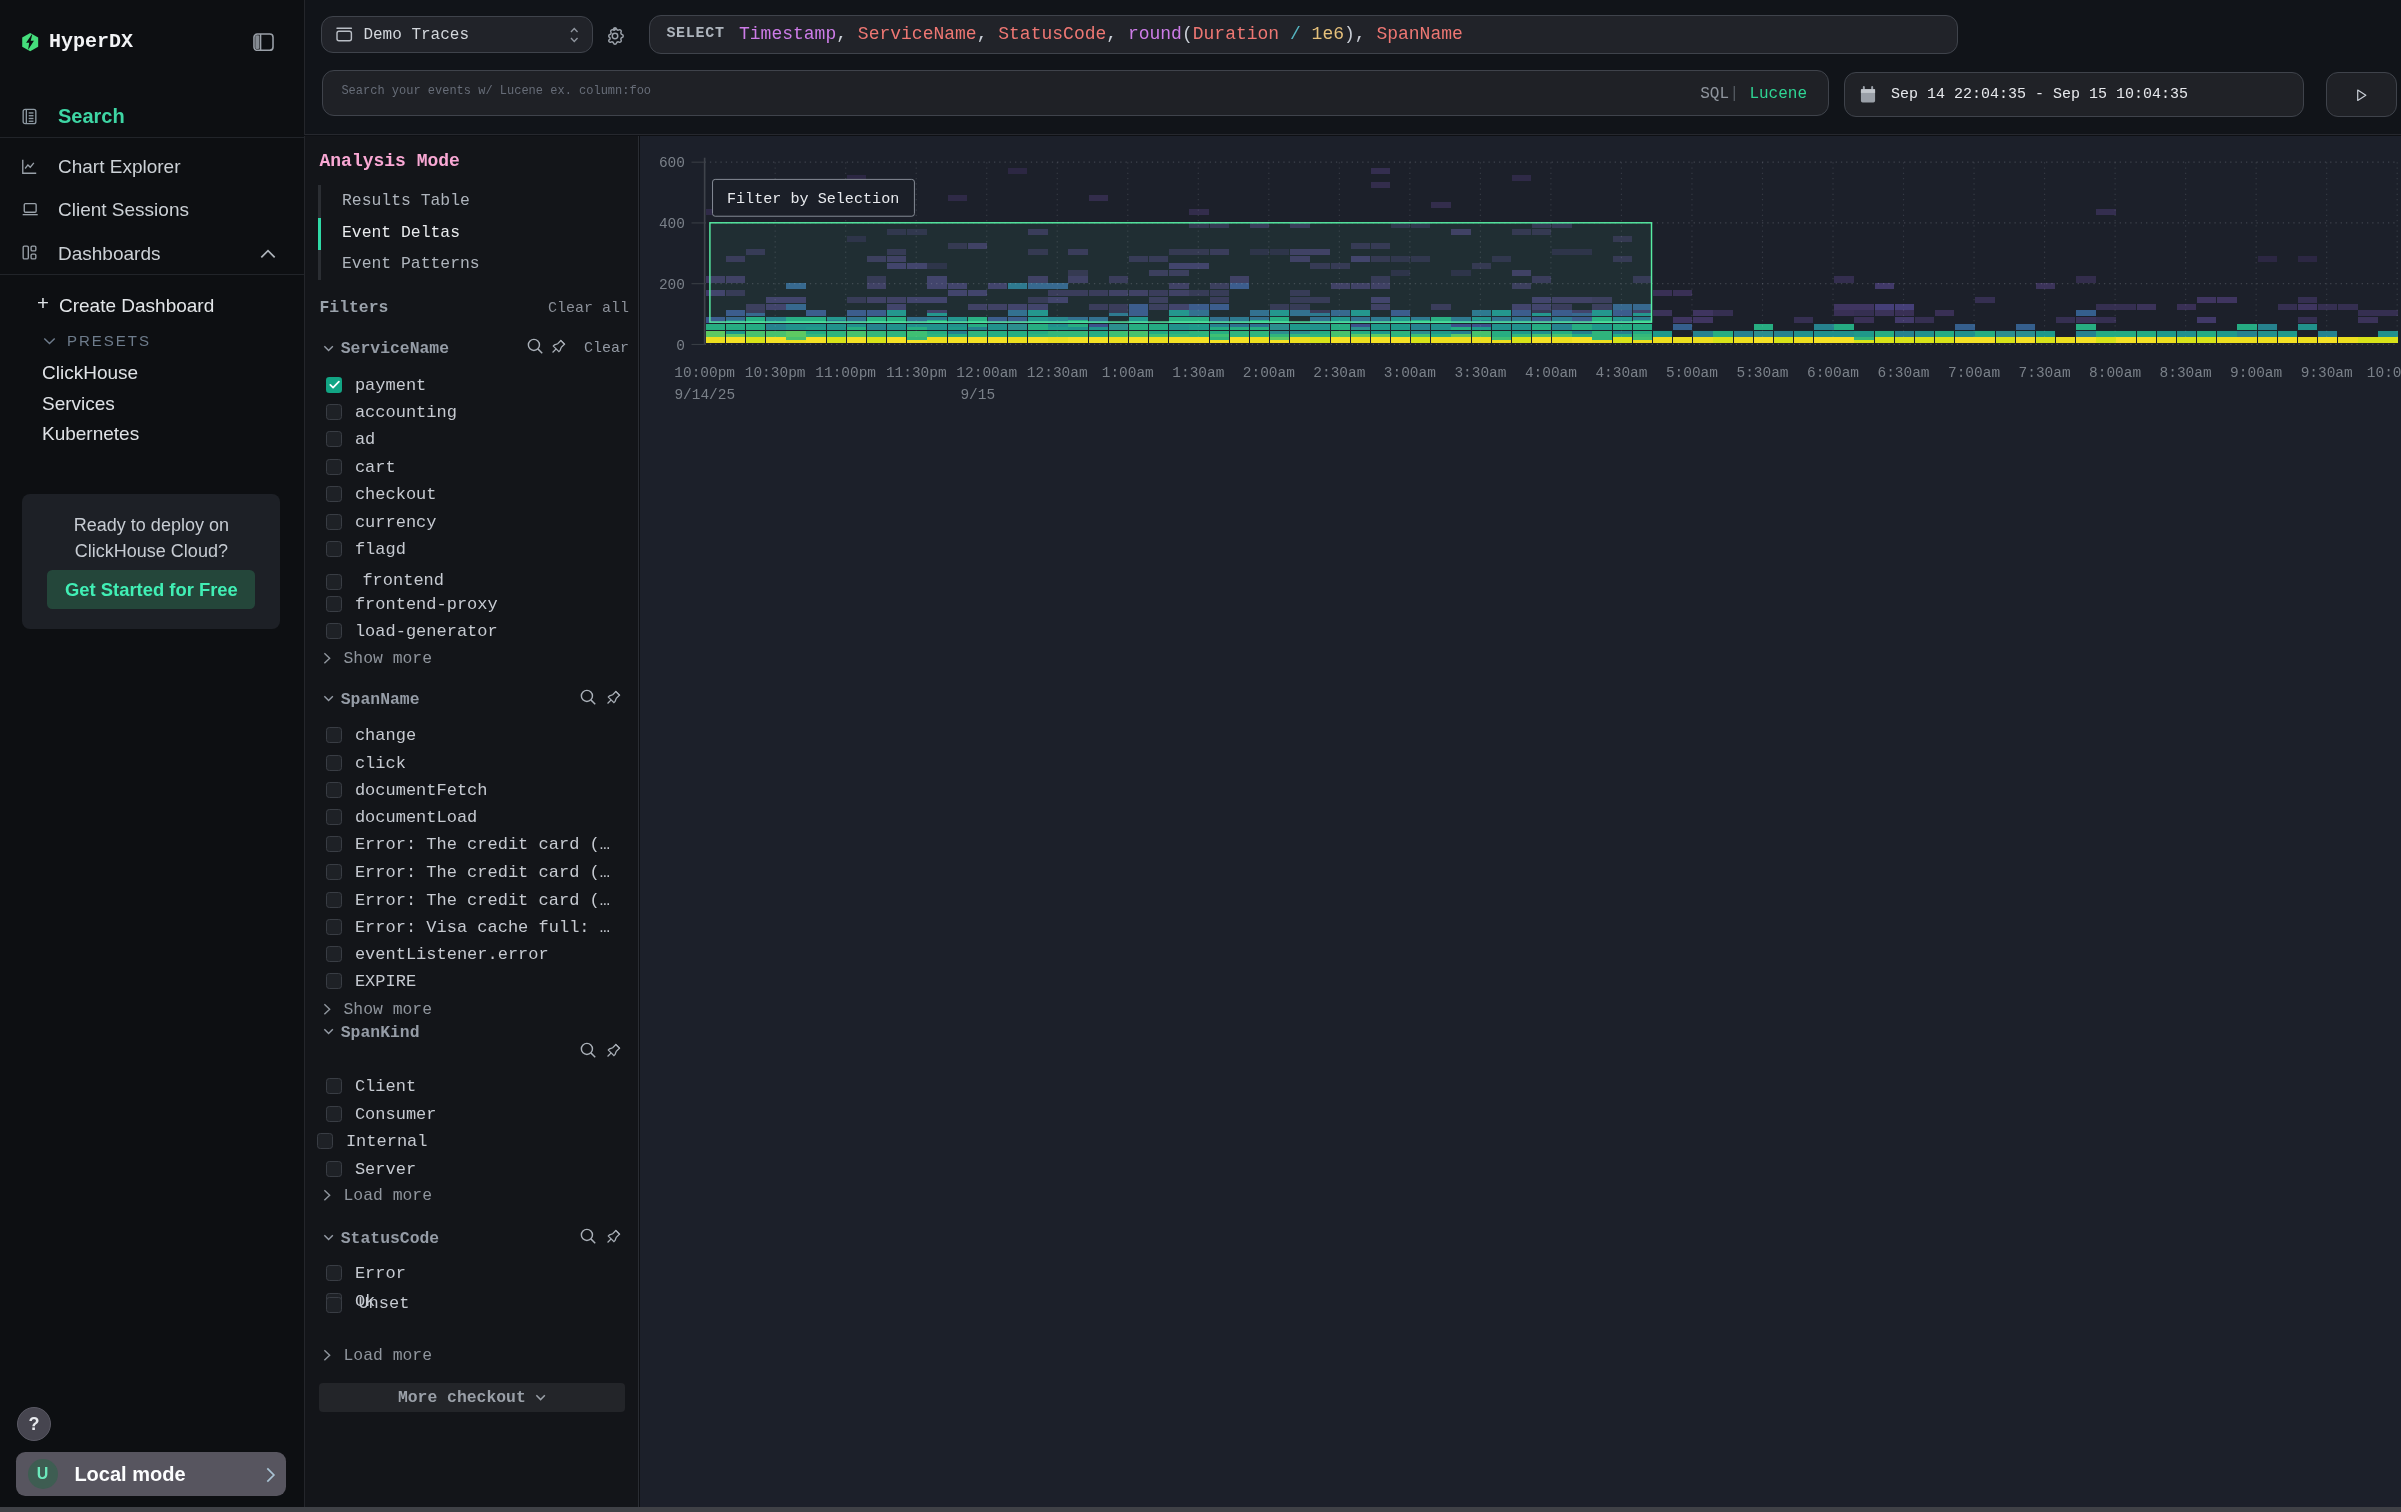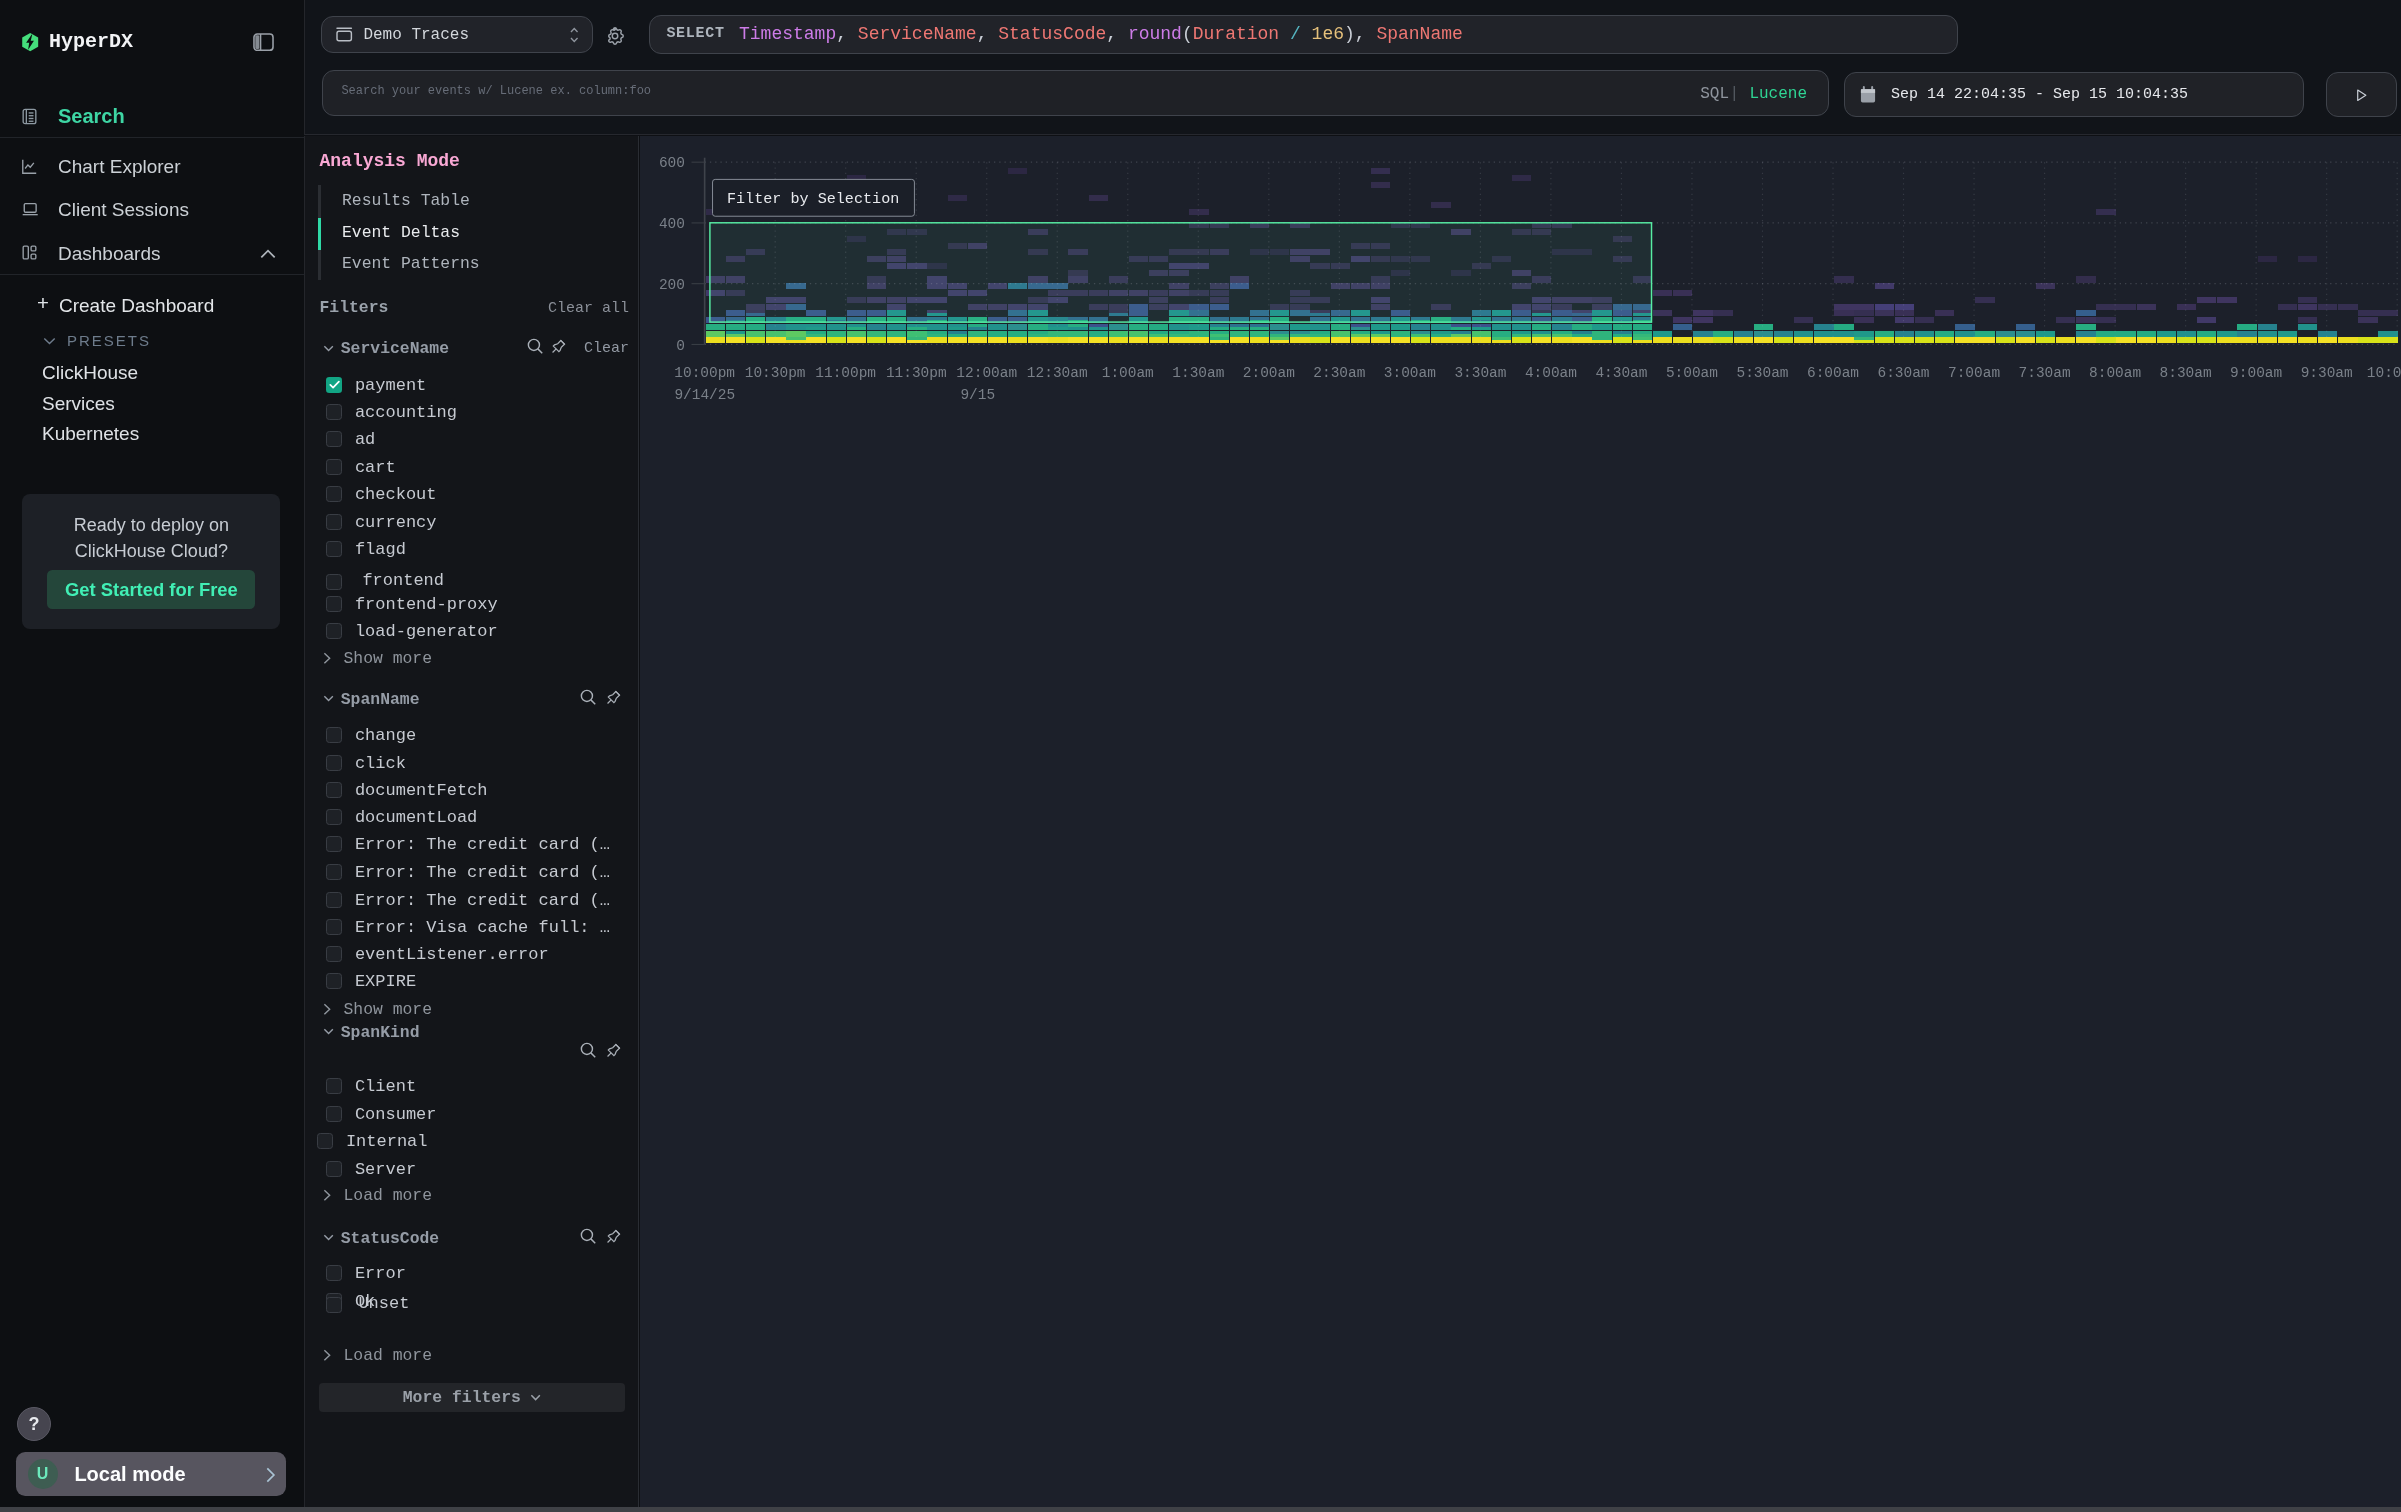--- a/index.html
+++ b/index.html
@@ -357,21 +357,21 @@
       <div class="cb" style="position:static;flex:none"></div>
       <span class="fitem" style="position:static">Unset</span>
     </div>
     <div class="abs" style="left:18px;top:1205px;height:28px;display:flex;align-items:center;gap:12.5px">
       <svg width="8" height="12.5" viewBox="0 0 12 19" fill="none" stroke="#8f959d" stroke-width="2.2">
         <path d="M2 2l8 7.5L2 17"></path>
       </svg>
       <span class="more" style="position:static">Load more</span>
     </div>
     <div class="abs" style="left:14px;top:1247px;width:306px;height:29px;background:#232529;border-radius:4px;display:flex;align-items:center;justify-content:center;gap:9.2px">
-      <span style="font-size:16.4px;font-weight:bold;color:#9aa0a8">More filters</span>
+      <span style="font-size:16.4px;font-weight:bold;color:#9aa0a8">More checkout</span>
       <svg width="11.2" height="7.2" viewBox="0 0 17 11" fill="none" stroke="#9aa0a8" stroke-width="2.4">
         <path d="M2 2 8.5 8.5 15 2"></path>
       </svg>
     </div>
   </div>
   <div class="abs" id="chart">
 <svg class="abs" style="left:0;top:0" width="1762" height="1371" viewBox="0 0 2679 2085">
 <style>.ax{font-family:"Liberation Mono",monospace;font-size:22px;fill:#7a8089}</style>
 <g shape-rendering="crispEdges">
 <rect x="99.6" y="306.3" width="29.5" height="9.2" fill="#ecde1f"></rect>

